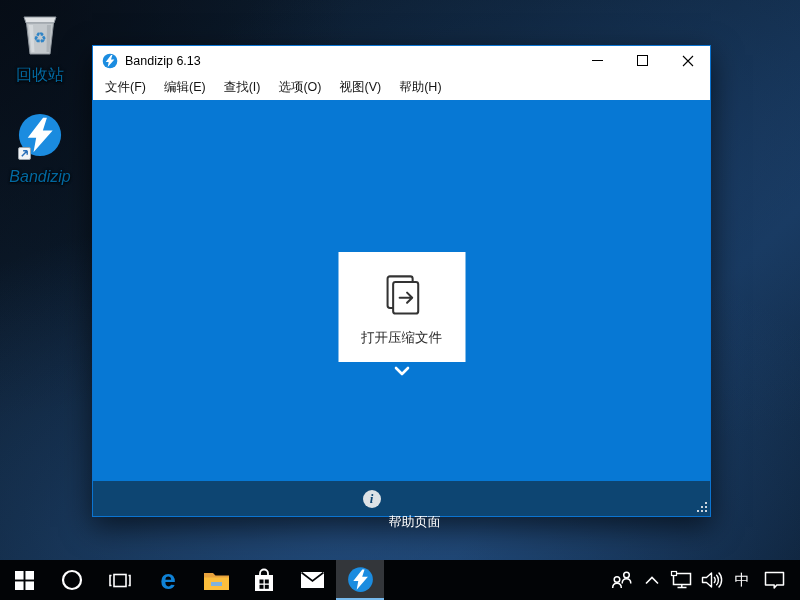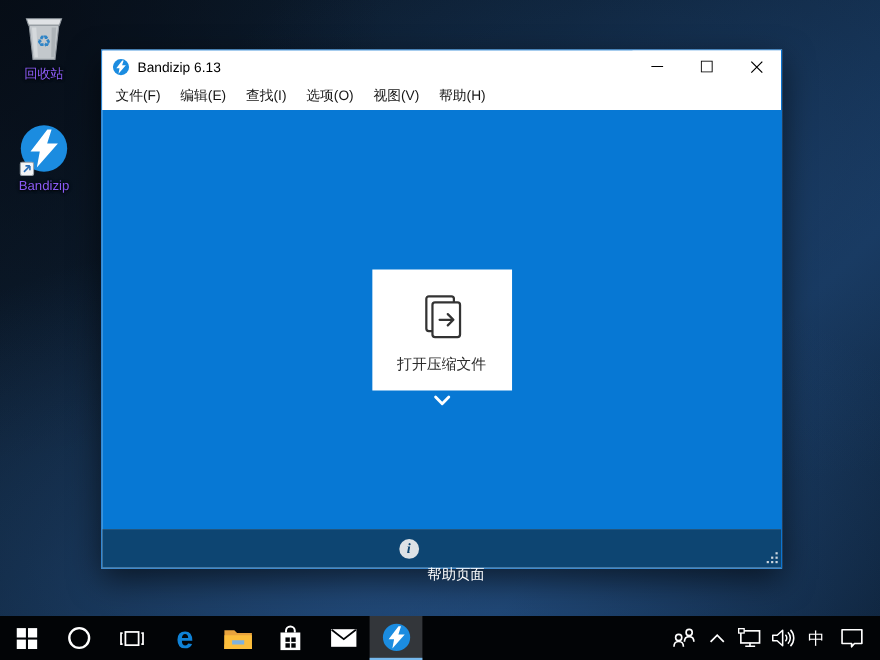--- a/index.html
+++ b/index.html
@@ -11,25 +11,25 @@
       radial-gradient(ellipse 950px 520px at 42% 88%, rgba(45,95,155,.50), transparent 62%),
       radial-gradient(ellipse 700px 420px at 78% 28%, rgba(32,72,122,.38), transparent 66%),
       radial-gradient(ellipse 500px 600px at 0% 0%, rgba(5,10,18,.75), transparent 70%),
       linear-gradient(135deg, #0a1522 0%, #0e2238 38%, #17375c 72%, #0c1e33 100%);
   }
 
   
   .desk-icon { position: absolute; width: 78px; text-align: center; cursor: default; }
   .desk-icon .glyph { display: flex; justify-content: center; align-items: flex-end; height: 48px; }
   .desk-icon .label {
-    margin-top: 4px; color: #8b5cf6; font-size: 12px; line-height: 14px;
+    margin-top: 12px; color: #0369a1; font-size: 16px; line-height: 14px;
     text-shadow: 0 1px 2px rgba(0,0,0,.95), 0 0 3px rgba(0,0,0,.7);
   }
   #recycle-bin { left: 1px; top: 8px; }
-  #bandizip-desktop { left: 1px; top: 110px; }
+  #bandizip-desktop { left: 1px; top: 110px; font-style: italic; }
   .shortcut-overlay {
     position: absolute; left: 17px; bottom: -2px; width: 13px; height: 13px;
     background: #f2f4f6; border: 1px solid #9aa2aa; border-radius: 2px;
     display: flex; align-items: center; justify-content: center;
   }
 
   
   .window {
     position: absolute; left: 92px; top: 45px; width: 619px; height: 472px;
     background: #fff; border: 1px solid #0b74d1;
@@ -38,21 +38,21 @@
   }
   .titlebar { height: 29px; background: #fff; display: flex; align-items: center; padding-left: 9px; flex: none; }
   .titlebar .app-title { font-size: 12.5px; color: #000; margin-left: 7px; flex: 1; }
   .win-controls { display: flex; height: 100%; }
   .win-btn { width: 45px; height: 100%; display: flex; align-items: center; justify-content: center; background: #fff; border: none; }
 
   .menubar { height: 25px; background: #fff; display: flex; align-items: center; padding-left: 3px; flex: none; }
   .menu-item { font-size: 12.5px; color: #151515; padding: 3px 9px; }
 
   .content { flex: 1; background: #0778d4; position: relative; }
-  .action-row { position: absolute; top: 145px; left: 50%; transform: translateX(-50%); display: flex; gap: 3px; }
+  .action-row { position: absolute; top: 152px; left: 50%; transform: translateX(-50%); display: flex; gap: 3px; }
   .action-btn {
     width: 127px; height: 110px; background: #fff; border: none;
     display: flex; flex-direction: column; align-items: center; justify-content: center;
   }
   .action-btn .label { margin-top: 9px; font-size: 13.5px; color: #2b2b2b; }
   .row-chevron { position: absolute; left: 55px; top: 114px; line-height: 0; }
 
   .helpbar {
     height: 35px; background: #0d4572; flex: none; position: relative;
     display: flex; align-items: center; justify-content: center; gap: 8px;

